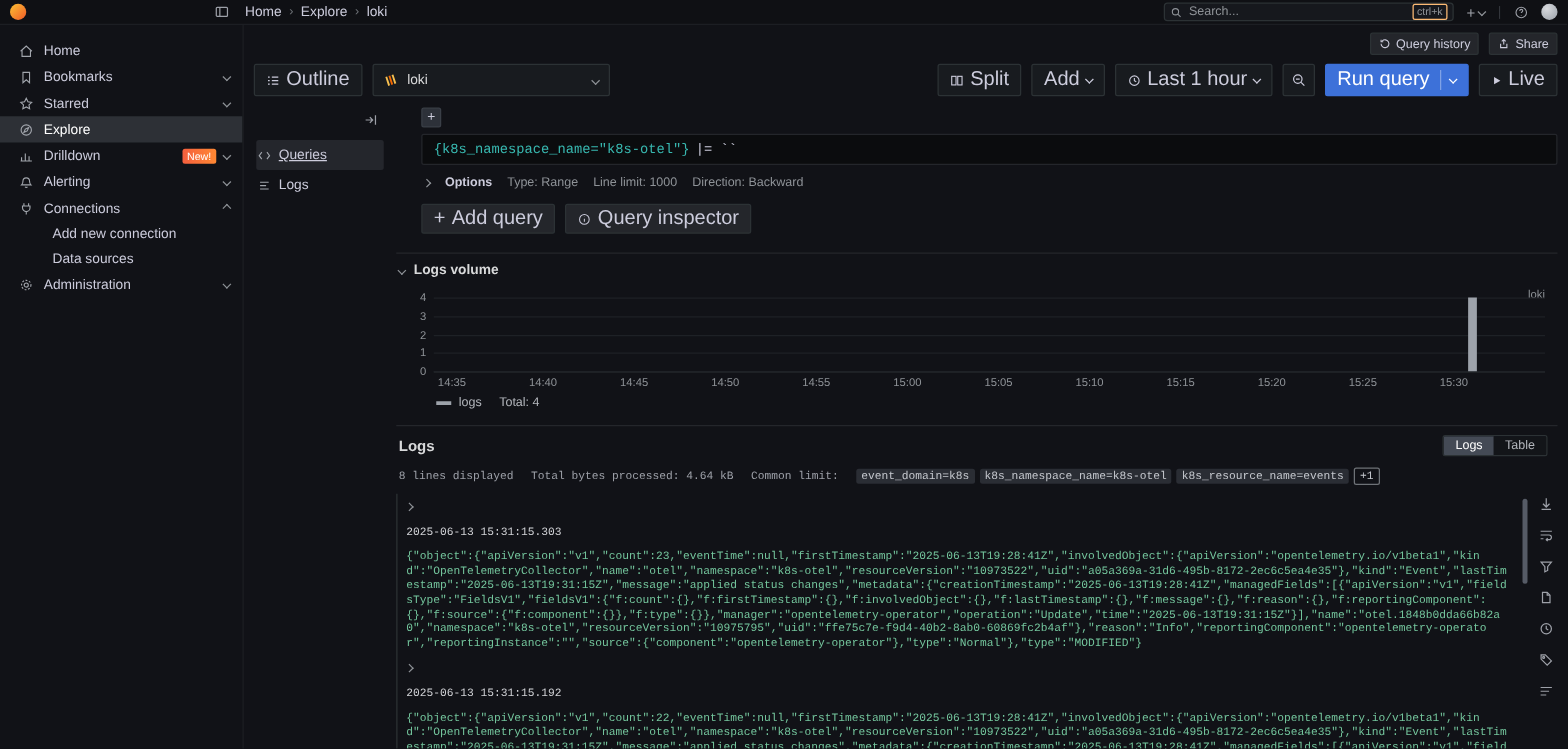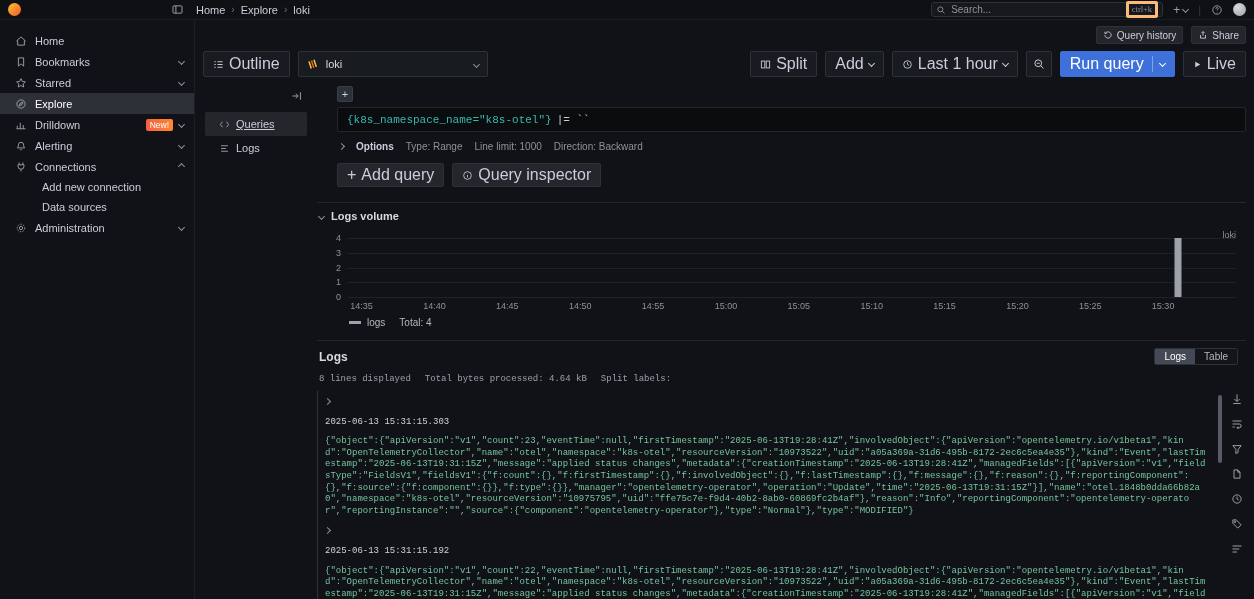--- a/index.html
+++ b/index.html
@@ -12,21 +12,21 @@
   .topnav { grid-column:1/3; display:flex; align-items:center; background:#0f1014; border-bottom:1px solid #1c1e23; padding:0 8px; gap:10px; }
   .tn-brand { width:178px; display:flex; align-items:center; justify-content:space-between; }
   .logo { width:13px; height:13px; border-radius:50%; background:linear-gradient(135deg,#fcc133,#f05a28); }
   .icon-btn { background:none; border:none; color:#9da0a8; cursor:pointer; display:flex; align-items:center; padding:2px; }
   .crumbs { display:flex; align-items:center; gap:6px; font-size:11px; color:#ccccdc; }
   .crumb-sep { color:#6e7277; font-size:10px; }
   .crumb { text-decoration:none; color:#ccccdc; }
   .tn-right { margin-left:auto; display:flex; align-items:center; gap:8px; }
   .searchbox { width:232px; height:15px; background:#16181d; border:1px solid #2c3235; border-radius:3px; display:flex; align-items:center; gap:5px; padding:0 4px; color:#8e9297; font-size:10px; }
   .searchbox .ph { flex:1; }
-  .kbd { border:3px solid #fdba74; border-radius:2px; padding:0 3px; font-size:8.5px; color:#8e9297; line-height:11px;font-family:Liberation Serif, serif; }
+  .kbd { border:1px solid #fdba74; border-radius:2px; padding:0 3px; font-size:8.5px; color:#8e9297; line-height:11px; }
   .tn-div { color:#33363c; }
   .avatar { width:13px; height:13px; border-radius:50%; background:radial-gradient(circle at 35% 30%,#d8dade,#9aa0a8); }
 
   
   .sidebar { background:#111217; border-right:1px solid #1c1e23; padding-top:10px; overflow:hidden; }
   .side-item { display:flex; align-items:center; gap:8px; height:21px; padding:0 10px 0 14px; color:#ccccdc; text-decoration:none; cursor:pointer; }
   .side-item.active { background:#2d3036; }
   .side-item.active .s-label { color:#fff; }
   .s-icon { width:13px; display:flex; justify-content:center; color:#a2a6ad; }
   .s-label { font-size:11px; }
@@ -48,21 +48,21 @@
   .btn .caret { width:5px; height:5px; border-right:1.3px solid currentColor; border-bottom:1.3px solid currentColor; transform:rotate(45deg); margin-top:-2px; }
   .ds-picker { width:190px; height:26px; background:#181b1f; border:1px solid #2c3235; border-radius:2px; display:flex; align-items:center; gap:7px; padding:0 8px; cursor:pointer; }
   .ds-name { flex:1; font-size:11px; color:#d8d9da; }
   .spacer { flex:1; }
   .btn.primary { background:#3d71d9; border-color:#3d71d9; color:#fff; }
   .btn.primary .split { border-left:1px solid rgba(255,255,255,.35); padding-left:7px; margin-left:3px; height:16px; display:flex; align-items:center; }
 
   .explore-body { flex:1; display:flex; gap:10px; padding:2px 8px 0 10px; min-height:0; }
   .outline-panel { width:102px; flex:none; }
   .collapse-row { display:flex; justify-content:flex-end; padding:2px 2px 8px 0; color:#9da0a8; }
-  .o-item { display:flex; align-items:center; gap:6px; height:24px; padding:0 14px; color:#ccccdc; cursor:pointer; border-radius:2px; }
+  .o-item { display:flex; align-items:center; gap:6px; height:24px; padding:0 1px; color:#ccccdc; cursor:pointer; border-radius:2px; }
   .o-item.active { background:#24262c; }
   .o-item.active .o-label { text-decoration:underline; }
   .o-icon { color:#a2a6ad; display:flex; }
 
   .explore-main { flex:1; min-width:0; display:flex; flex-direction:column; }
   .ed-top { margin:0 0 5px 20px; }
   .plus-btn { width:16px; height:16px; background:#2d3139; border:1px solid #3a3f47; border-radius:2px; color:#ccccdc; font-size:11px; line-height:13px; text-align:center; cursor:pointer; }
   .query-row { margin-left:20px; height:25px; background:#0b0c0e; border:1px solid #24262b; border-radius:2px; display:flex; align-items:center; padding:0 9px; font-family:"Liberation Mono",monospace; font-size:11px; }
   .q-selector { color:#38b8b0; }
   .q-tail { color:#ccccdc; margin-left:5px; }
@@ -430,21 +430,27 @@
           <div class="logs-header">
             <span class="logs-title">Logs</span>
             <div class="toggle-group">
               <button class="toggle-btn active">Logs</button>
               <button class="toggle-btn">Table</button>
             </div>
           </div>
           <div class="logs-meta">
             <span>8 lines displayed</span>
             <span>Total bytes processed: 4.64 kB</span>
-            <span>Split labels:</span>
+            <span>Common limit:</span>
+            <span class="label-badges">
+              <span class="badge">event_domain=k8s</span>
+              <span class="badge">k8s_namespace_name=k8s-otel</span>
+              <span class="badge">k8s_resource_name=events</span>
+              <span class="badge more">+1</span>
+            </span>
           </div>
           <div class="logs-rows">
             <div class="log-row">
               <span class="lr-caret"><span class="chev right"></span></span>
               <span class="lr-time">2025-06-13 15:31:15.303</span>
               <span class="lr-text">{"object":{"apiVersion":"v1","count":23,"eventTime":null,"firstTimestamp":"2025-06-13T19:28:41Z","involvedObject":{"apiVersion":"opentelemetry.io/v1beta1","kind":"OpenTelemetryCollector","name":"otel","namespace":"k8s-otel","resourceVersion":"10973522","uid":"a05a369a-31d6-495b-8172-2ec6c5ea4e35"},"kind":"Event","lastTimestamp":"2025-06-13T19:31:15Z","message":"applied status changes","metadata":{"creationTimestamp":"2025-06-13T19:28:41Z","managedFields":[{"apiVersion":"v1","fieldsType":"FieldsV1","fieldsV1":{"f:count":{},"f:firstTimestamp":{},"f:involvedObject":{},"f:lastTimestamp":{},"f:message":{},"f:reason":{},"f:reportingComponent":{},"f:source":{"f:component":{}},"f:type":{}},"manager":"opentelemetry-operator","operation":"Update","time":"2025-06-13T19:31:15Z"}],"name":"otel.1848b0dda66b82a0","namespace":"k8s-otel","resourceVersion":"10975795","uid":"ffe75c7e-f9d4-40b2-8ab0-60869fc2b4af"},"reason":"Info","reportingComponent":"opentelemetry-operator","reportingInstance":"","source":{"component":"opentelemetry-operator"},"type":"Normal"},"type":"MODIFIED"}</span>
             </div>
             <div class="log-row">
               <span class="lr-caret"><span class="chev right"></span></span>
               <span class="lr-time">2025-06-13 15:31:15.192</span>

